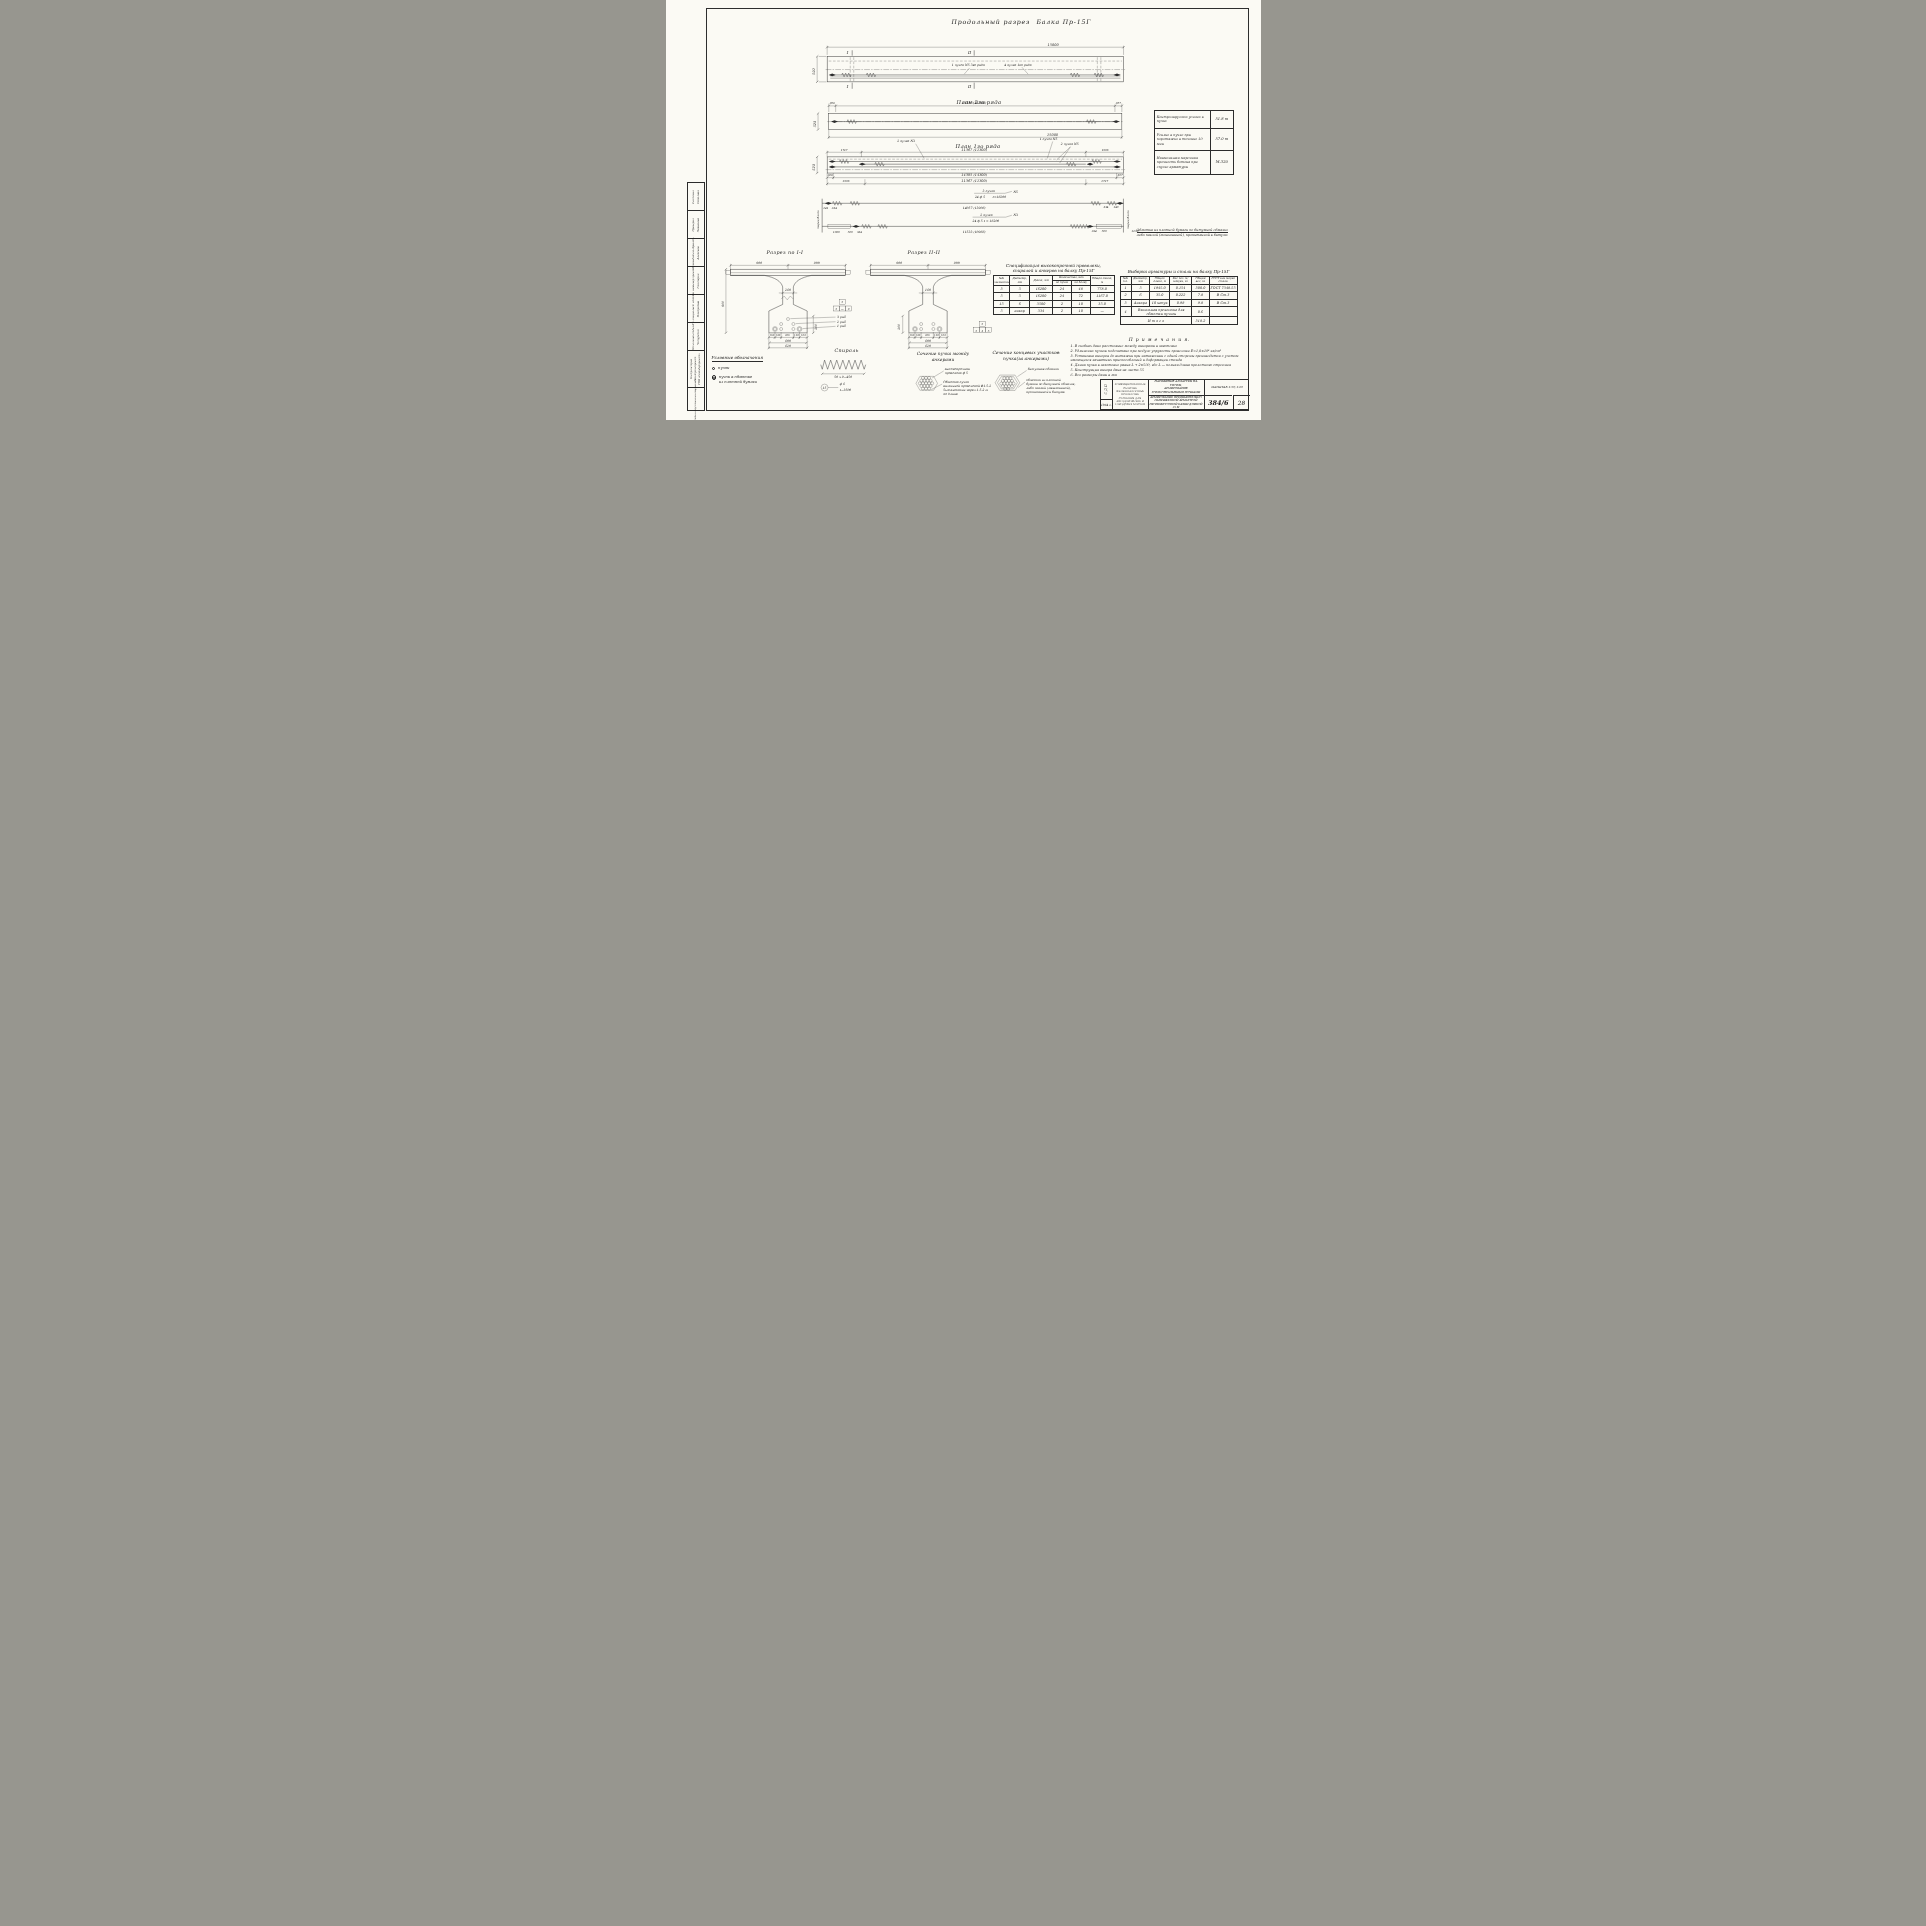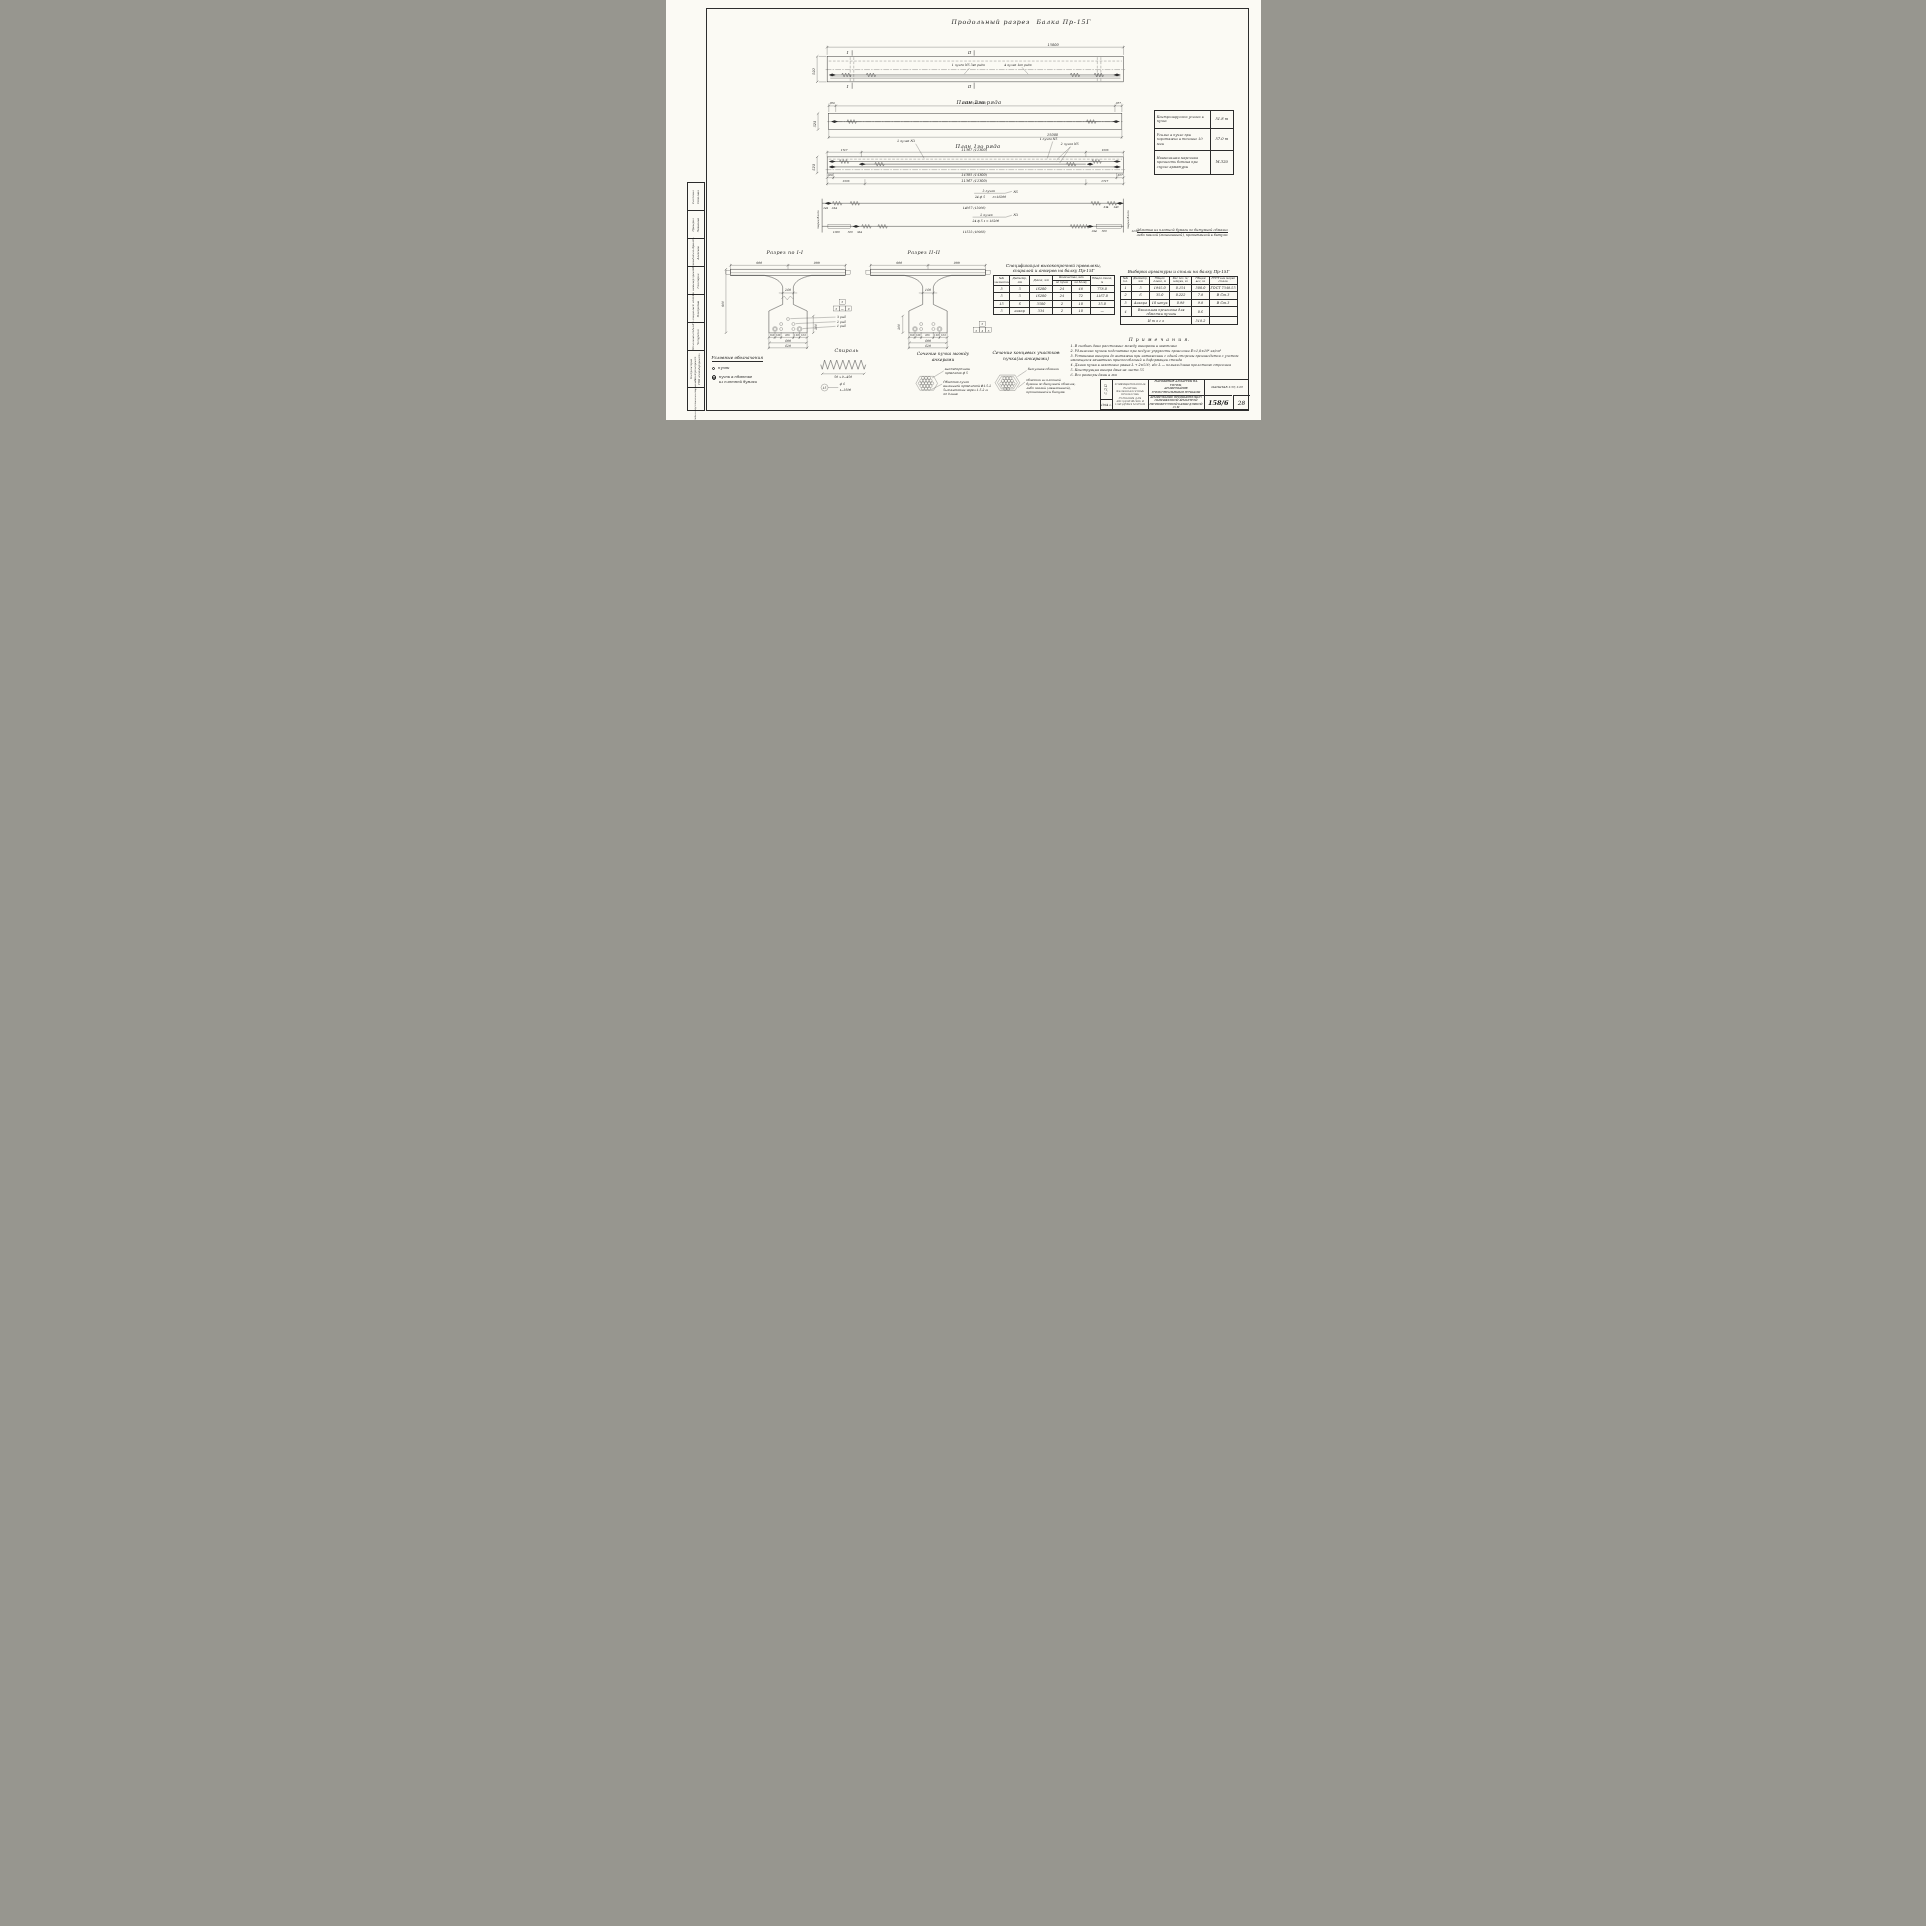--- a/index.html
+++ b/index.html
@@ -705,21 +705,21 @@
     </div>
     <div class="cell bt" style="left:0;top:18.5px;width:11.6px;height:11.6px;font-size:2.9px">1964 г.</div>
     <div class="cell bl" style="left:11.6px;top:0;width:35px;height:30px;font-size:2.5px;padding:1.2px;line-height:1.35;white-space:normal">УНИФИЦИРОВАННЫЕ СБОРНЫЕ ЖЕЛЕЗОБЕТОННЫЕ ПРОЛЕТНЫЕ СТРОЕНИЯ ДЛЯ АВТОДОРОЖНЫХ И ГОРОДСКИХ МОСТОВ</div>
     <div class="cell bl" style="left:47px;top:0;width:56px;height:14.6px;font-size:2.7px;white-space:normal;line-height:1.35;padding:0.8px">
       <span><span>НАТЯЖЕНИЕ АРМАТУРЫ НА УПОРЫ,</span><br><span>АРМИРОВАНИЕ ГОРИЗОНТАЛЬНЫМИ ПУЧКАМИ</span></span>
     </div>
     <div class="cell bl" style="left:103px;top:0;width:46px;height:14.6px;font-size:2.8px">
       <span><span>МАСШТАБ</span>&nbsp;<span>1:50; 1:20</span></span>
     </div>
     <div class="cell bl bt" style="left:47px;top:14.6px;width:56px;height:15.4px;font-size:2.6px;white-space:normal;line-height:1.35;padding:0.8px">АРМИРОВАНИЕ ПРЕДВАРИТЕЛЬНО НАПРЯЖЕННОЙ АРМАТУРОЙ ПРОМЕЖУТОЧНОЙ БАЛКИ ДЛИНОЙ 15 М</div>
-    <div class="cell bl bt" style="left:103px;top:14.6px;width:28.5px;height:15.4px;font-size:6.5px;font-weight:bold">158/6</div>
+    <div class="cell bl bt" style="left:103px;top:14.6px;width:28.5px;height:15.4px;font-size:6.5px;font-weight:bold">384/6</div>
     <div class="cell bl bt" style="left:132px;top:14.6px;width:17px;height:15.4px;font-size:5.8px">28</div>
   </div>
 
   <div class="stamp">
     <div class="scell" style="height:28px">
       <div class="rot">
           <span>Составил</span>
           <span class="nm">Соколова</span>
         </div>
     </div>

